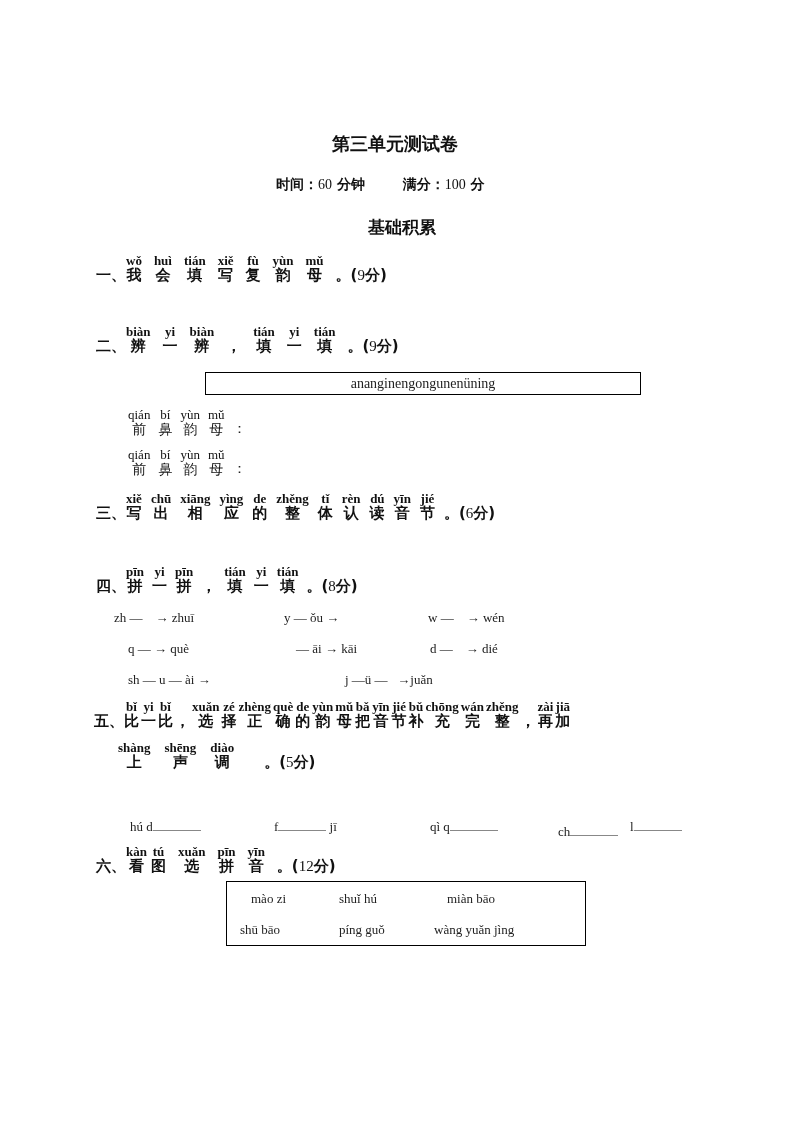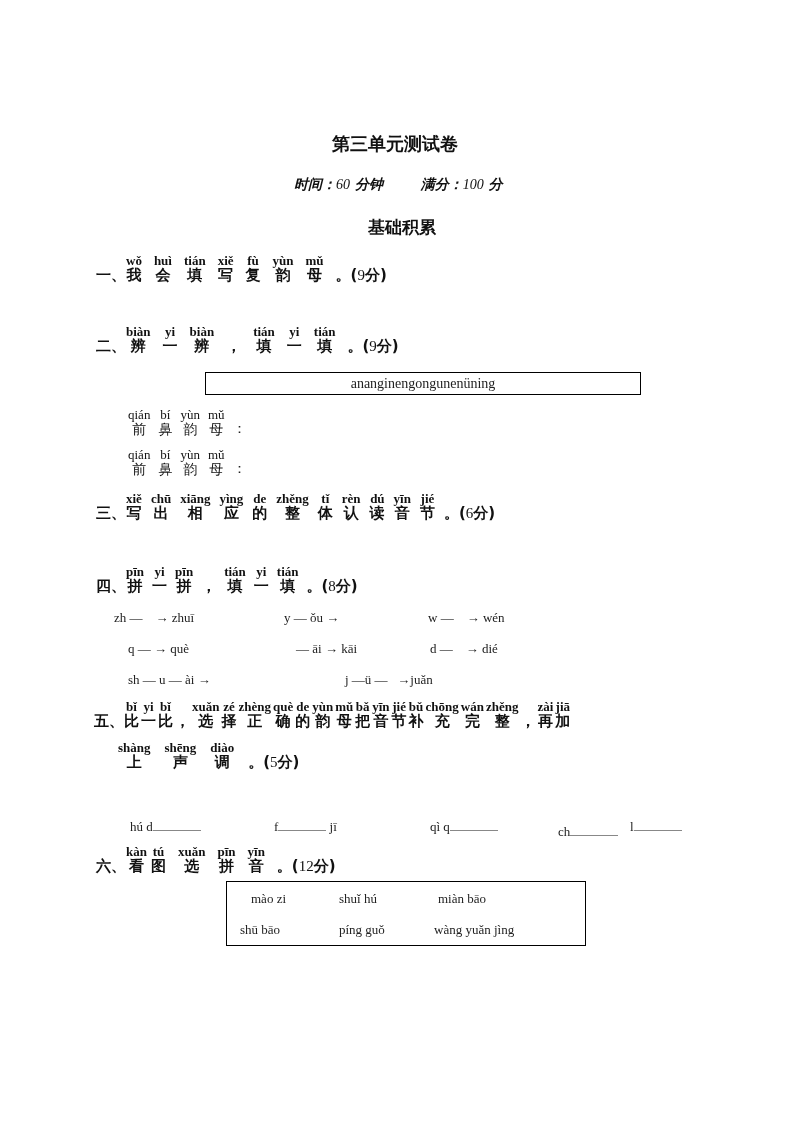--- a/index.html
+++ b/index.html
@@ -18,21 +18,21 @@
   .plain { font-family: "DejaVu Sans", sans-serif; font-weight: bold; font-size: 15px; line-height: 17px; }
   .num { font-family: "Liberation Serif", serif; font-weight: normal; }
   .box { position: absolute; border: 1px solid #000; }
   .mono { font-family: "Liberation Serif", serif; font-size: 13px; color: #222; }
   .blank { display: inline-block; border-bottom: 1px solid #888; width: 48px; height: 12px; vertical-align: baseline; }
 </style>
 </head>
 <body>
 
 <div class="abs title" style="left:332px;top:132px;">第三单元测试卷</div>
-<div class="abs meta" style="left:294px;top:176px;font-style:italic;">
+<div class="abs meta" style="left:276px;top:176px;">
   <span>时间：</span><span class="num">60</span> <span>分钟</span>
   <span style="display:inline-block;width:28px;"></span>
   <span>满分：</span><span class="num">100</span> <span>分</span>
 </div>
 <div class="abs subhead" style="left:368px;top:216px;">基础积累</div>
 
 <div class="abs ruby-row" style="left:96px;top:254px;">
   <span class="plain">一、</span>
   <span id="q1-words" class="ruby-row">
       <span class="rb" style="margin-right: 12px;">
@@ -351,21 +351,21 @@
 <div class="abs ruby-row" style="left:118px;top:741px;">
   <span id="q5-words2" class="ruby-row">
       <span class="rb" style="margin-right: 14px;">
         <span class="py">shàng</span>
         <span class="hz">上</span>
       </span>
       <span class="rb" style="margin-right: 14px;">
         <span class="py">shēng</span>
         <span class="hz">声</span>
       </span>
-      <span class="rb" style="margin-right: 14px;">
+      <span class="rb" style="margin-right: 30px;">
         <span class="py">diào</span>
         <span class="hz">调</span>
       </span>
     </span>
   <span class="plain">。(</span>
     <span class="plain num">5</span>
     <span class="plain">分)</span>
 </div>
 <div class="abs mono" style="left:130px;top:818px;"><span>hú d</span><span class="blank"></span></div>
 <div class="abs mono" style="left:274px;top:818px;"><span>f</span><span class="blank"></span><span style="white-space:pre;"> jī</span></div>
@@ -397,17 +397,17 @@
         <span class="hz">音</span>
       </span>
     </span>
   <span class="plain">。(</span>
     <span class="plain num">12</span>
     <span class="plain">分)</span>
 </div>
 <div class="box" style="left:226px;top:881px;width:358px;height:63px;">
   <div class="abs mono" style="left:24px;top:9px;">mào zi</div>
   <div class="abs mono" style="left:112px;top:9px;">shuǐ hú</div>
-  <div class="abs mono" style="left:211px;top:9px;">miàn bāo</div>
+  <div class="abs mono" style="left:220px;top:9px;">miàn bāo</div>
   <div class="abs mono" style="left:13px;top:40px;">shū bāo</div>
   <div class="abs mono" style="left:112px;top:40px;">píng guǒ</div>
   <div class="abs mono" style="left:207px;top:40px;">wàng yuǎn jìng</div>
 </div>
 
 </body></html>

